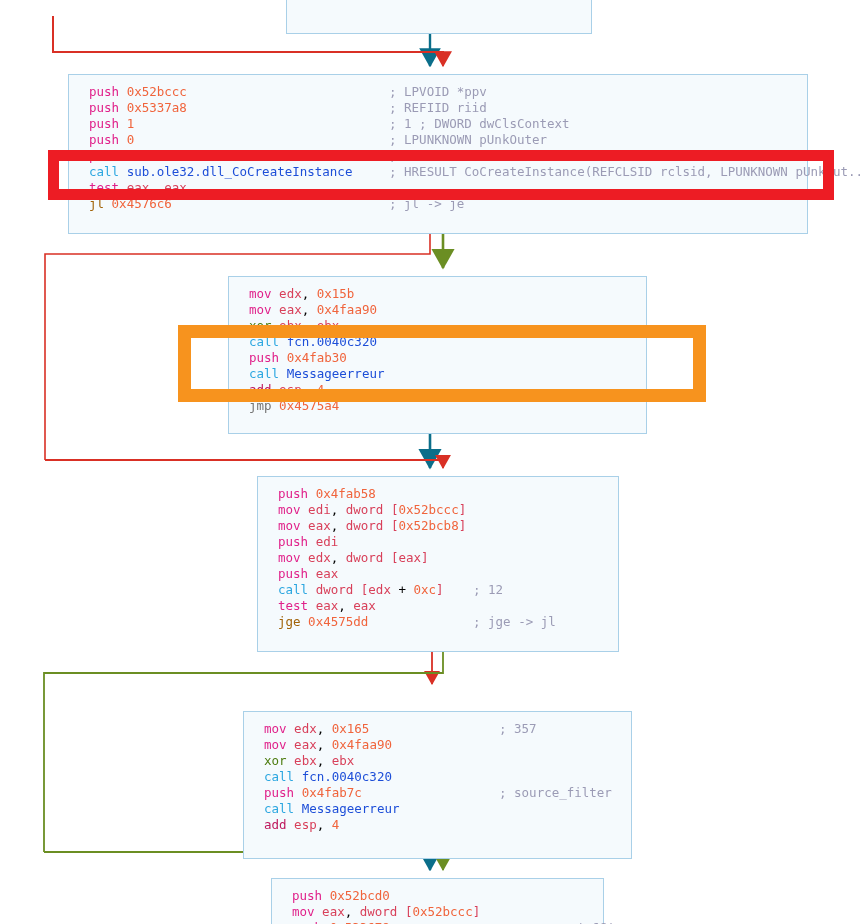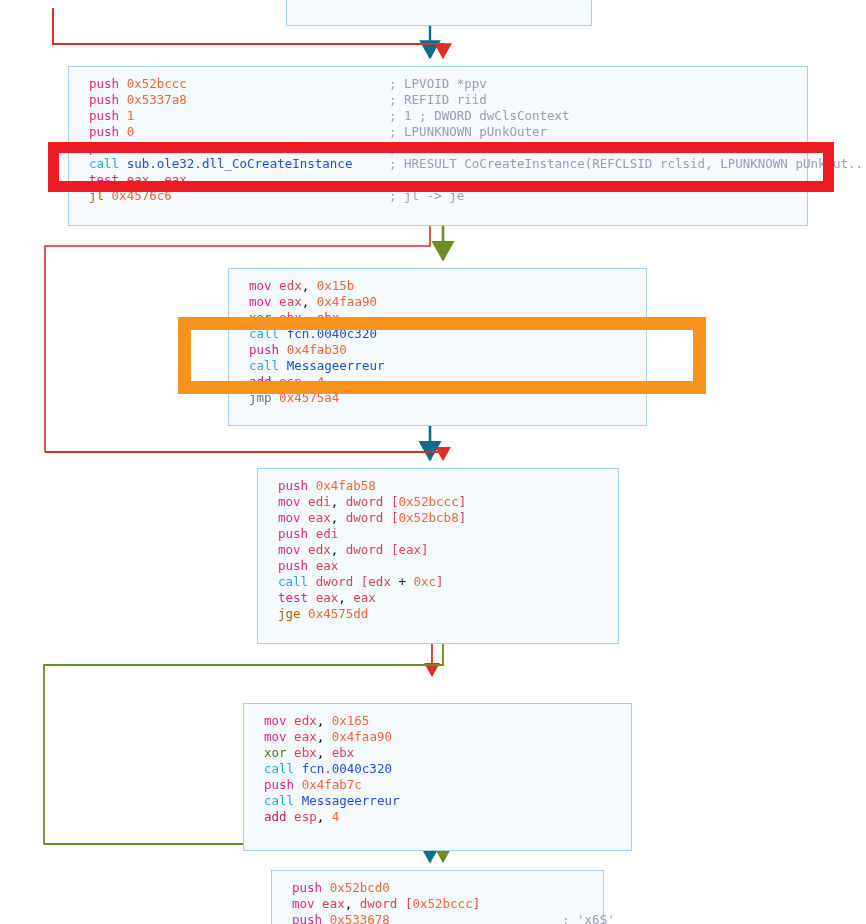--- a/index.html
+++ b/index.html
@@ -3,21 +3,21 @@
 <meta charset="utf-8">
 <style>
   html,body{margin:0;padding:0;}
   body{
     width:866px;height:924px;
     background:#ffffff;
     font-family:"DejaVu Sans Mono","Liberation Mono",monospace;
     overflow:hidden;
     position:relative;
   }
-  #canvas{position:absolute;left:0;top:4px;width:866px;height:728px;}
+  #canvas{position:absolute;left:0;top:12px;width:866px;height:728px;}
 
   
   #edges{position:absolute;left:0;top:0;width:866px;height:924px;pointer-events:none;}
 
   
   .block{
     position:absolute;
     background:#f5fafd;
     border:1px solid #a9d0e8;
     box-sizing:border-box;
@@ -89,23 +89,25 @@
   <div class="block" id="blk0" style="left: 286px; top: -30px; width: 306px; height: 52px;"></div>
   <div class="block" id="blk1" style="left: 68px; top: 62px; width: 740px; height: 160px;">
       <div class="code"><div class="row"><span class="mn-push">push</span> <span class="num">0x52bccc</span></div><div class="row"><span class="mn-push">push</span> <span class="num">0x5337a8</span></div><div class="row"><span class="mn-push">push</span> <span class="num">1</span></div><div class="row"><span class="mn-push">push</span> <span class="num">0</span></div><div class="row"><span class="mn-push">push</span> <span class="num">0x523d04</span></div><div class="row"><span class="mn-call">call</span> <span class="sym">sub.ole32.dll_CoCreateInstance</span></div><div class="row"><span class="mn-test">test</span> <span class="reg">eax</span><span>,</span><span> </span><span class="reg">eax</span></div><div class="row"><span class="mn-jcc">jl</span> <span class="num">0x4576c6</span></div></div>
       <div class="cc" style="left: 320px; top: 9px;"><div class="row">; LPVOID *ppv</div><div class="row">; REFIID riid</div><div class="row">; 1 ; DWORD dwClsContext</div><div class="row">; LPUNKNOWN pUnkOuter</div><div class="row">; REFCLSID rclsid</div><div class="row">; HRESULT CoCreateInstance(REFCLSID rclsid, LPUNKNOWN pUnkOut...</div><div class="row">&nbsp;</div><div class="row">; jl -&gt; je</div></div>
     </div>
   <div class="block" id="blk2" style="left: 228px; top: 264px; width: 419px; height: 158px;">
       <div class="code"><div class="row"><span class="mn-mov">mov</span> <span class="reg">edx</span><span>,</span><span> </span><span class="num">0x15b</span></div><div class="row"><span class="mn-mov">mov</span> <span class="reg">eax</span><span>,</span><span> </span><span class="num">0x4faa90</span></div><div class="row"><span class="mn-xor">xor</span> <span class="reg">ebx</span><span>,</span><span> </span><span class="reg">ebx</span></div><div class="row"><span class="mn-call">call</span> <span class="sym">fcn.0040c320</span></div><div class="row"><span class="mn-push">push</span> <span class="num">0x4fab30</span></div><div class="row"><span class="mn-call">call</span> <span class="sym">Messageerreur</span></div><div class="row"><span class="mn-add">add</span> <span class="reg">esp</span><span>,</span><span> </span><span class="num">4</span></div><div class="row"><span class="mn-jmp">jmp</span> <span class="num">0x4575a4</span></div></div>
     </div>
   <div class="block" id="blk3" style="left: 257px; top: 464px; width: 362px; height: 176px;">
       <div class="code"><div class="row"><span class="mn-push">push</span> <span class="num">0x4fab58</span></div><div class="row"><span class="mn-mov">mov</span> <span class="reg">edi</span><span>,</span><span> </span><span class="reg">dword</span><span> </span><span class="br">[</span><span class="num">0x52bccc</span><span class="br">]</span></div><div class="row"><span class="mn-mov">mov</span> <span class="reg">eax</span><span>,</span><span> </span><span class="reg">dword</span><span> </span><span class="br">[</span><span class="num">0x52bcb8</span><span class="br">]</span></div><div class="row"><span class="mn-push">push</span> <span class="reg">edi</span></div><div class="row"><span class="mn-mov">mov</span> <span class="reg">edx</span><span>,</span><span> </span><span class="reg">dword</span><span> </span><span class="br">[</span><span class="reg">eax</span><span class="br">]</span></div><div class="row"><span class="mn-push">push</span> <span class="reg">eax</span></div><div class="row"><span class="mn-call">call</span> <span class="reg">dword</span><span> </span><span class="br">[</span><span class="reg">edx</span><span> </span><span>+</span><span> </span><span class="num">0xc</span><span class="br">]</span></div><div class="row"><span class="mn-test">test</span> <span class="reg">eax</span><span>,</span><span> </span><span class="reg">eax</span></div><div class="row"><span class="mn-jcc">jge</span> <span class="num">0x4575dd</span></div></div>
+      <div class="cc" style="left: 215px; top: 9px;"><div class="row">&nbsp;</div><div class="row">&nbsp;</div><div class="row">&nbsp;</div><div class="row">&nbsp;</div><div class="row">&nbsp;</div><div class="row">&nbsp;</div><div class="row">; 12</div><div class="row">&nbsp;</div><div class="row">; jge -&gt; jl</div></div>
     </div>
   <div class="block" id="blk4" style="left: 243px; top: 679px; width: 389px; height: 148px; margin-top: 20px;">
       <div class="code"><div class="row"><span class="mn-mov">mov</span> <span class="reg">edx</span><span>,</span><span> </span><span class="num">0x165</span></div><div class="row"><span class="mn-mov">mov</span> <span class="reg">eax</span><span>,</span><span> </span><span class="num">0x4faa90</span></div><div class="row"><span class="mn-xor">xor</span> <span class="reg">ebx</span><span>,</span><span> </span><span class="reg">ebx</span></div><div class="row"><span class="mn-call">call</span> <span class="sym">fcn.0040c320</span></div><div class="row"><span class="mn-push">push</span> <span class="num">0x4fab7c</span></div><div class="row"><span class="mn-call">call</span> <span class="sym">Messageerreur</span></div><div class="row"><span class="mn-add">add</span> <span class="reg">esp</span><span>,</span><span> </span><span class="num">4</span></div></div>
+      <div class="cc" style="left: 255px; top: 9px;"><div class="row">; 357</div><div class="row">&nbsp;</div><div class="row">&nbsp;</div><div class="row">&nbsp;</div><div class="row">; source_filter</div><div class="row">&nbsp;</div><div class="row">&nbsp;</div></div>
     </div>
   <div class="block" id="blk5" style="left: 271px; top: 866px; width: 333px; height: 90px;">
       <div class="code"><div class="row"><span class="mn-push">push</span> <span class="num">0x52bcd0</span></div><div class="row"><span class="mn-mov">mov</span> <span class="reg">eax</span><span>,</span><span> </span><span class="reg">dword</span><span> </span><span class="br">[</span><span class="num">0x52bccc</span><span class="br">]</span></div><div class="row"><span class="mn-push">push</span> <span class="num">0x533678</span></div></div>
       <div class="cc" style="left: 290px; top: 9px;"><div class="row">&nbsp;</div><div class="row">&nbsp;</div><div class="row">; 'x6S'</div></div>
     </div>
 
   <div class="hl hl-red" id="hl0" style="left: 48px; top: 138px; width: 786px; height: 50px; border-color: rgb(237, 28, 36);"></div>
   <div class="hl hl-orange" id="hl1" style="left: 178px; top: 313px; width: 528px; height: 77px; border-color: rgb(247, 147, 30);"></div>
 
 </div>

